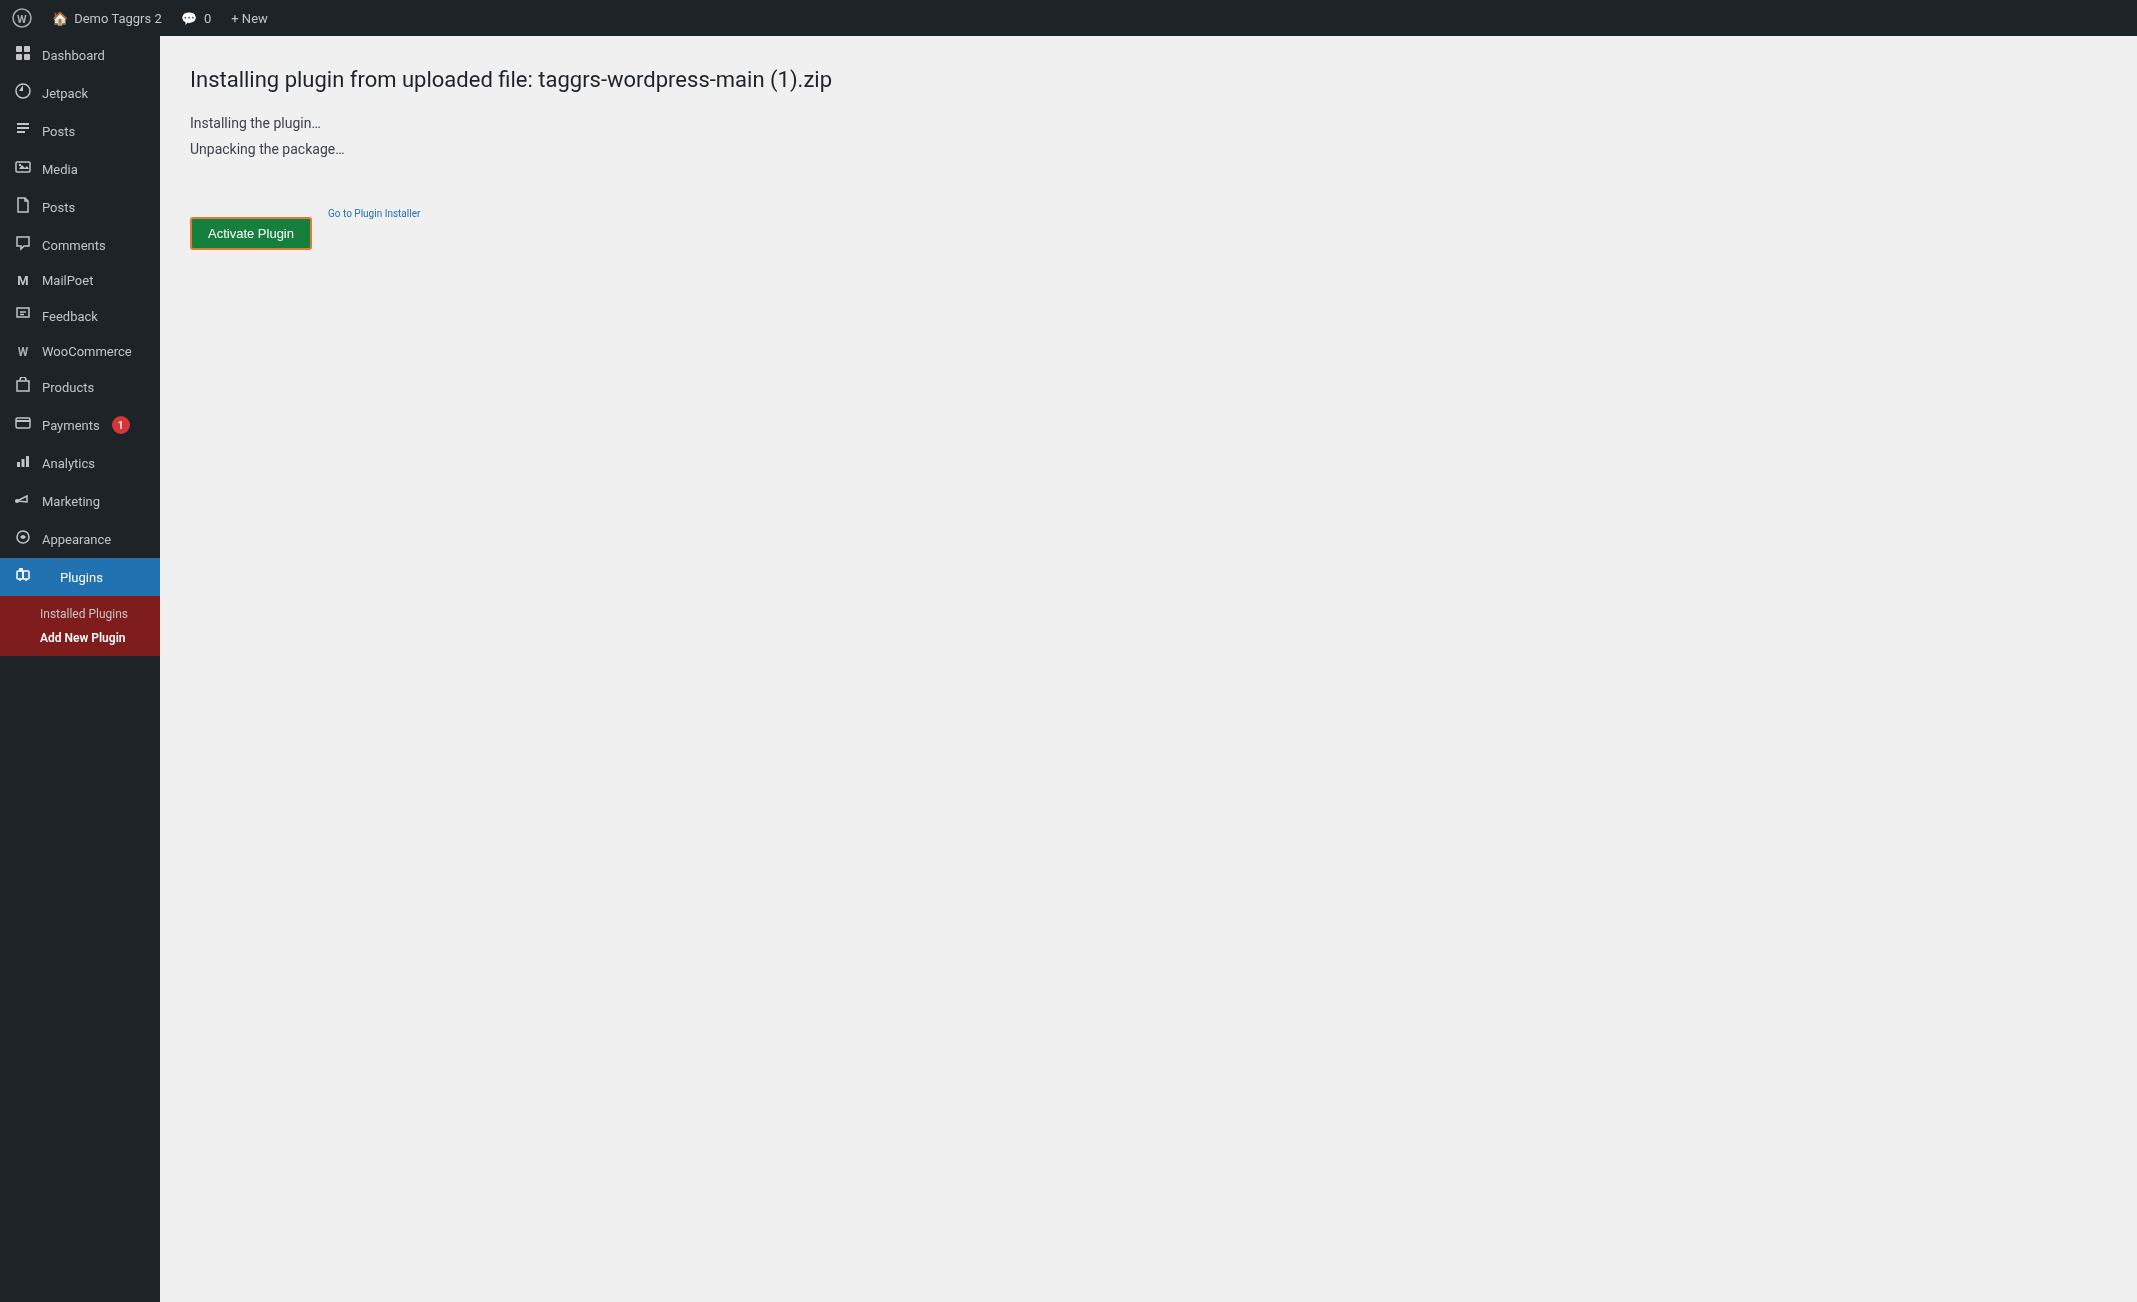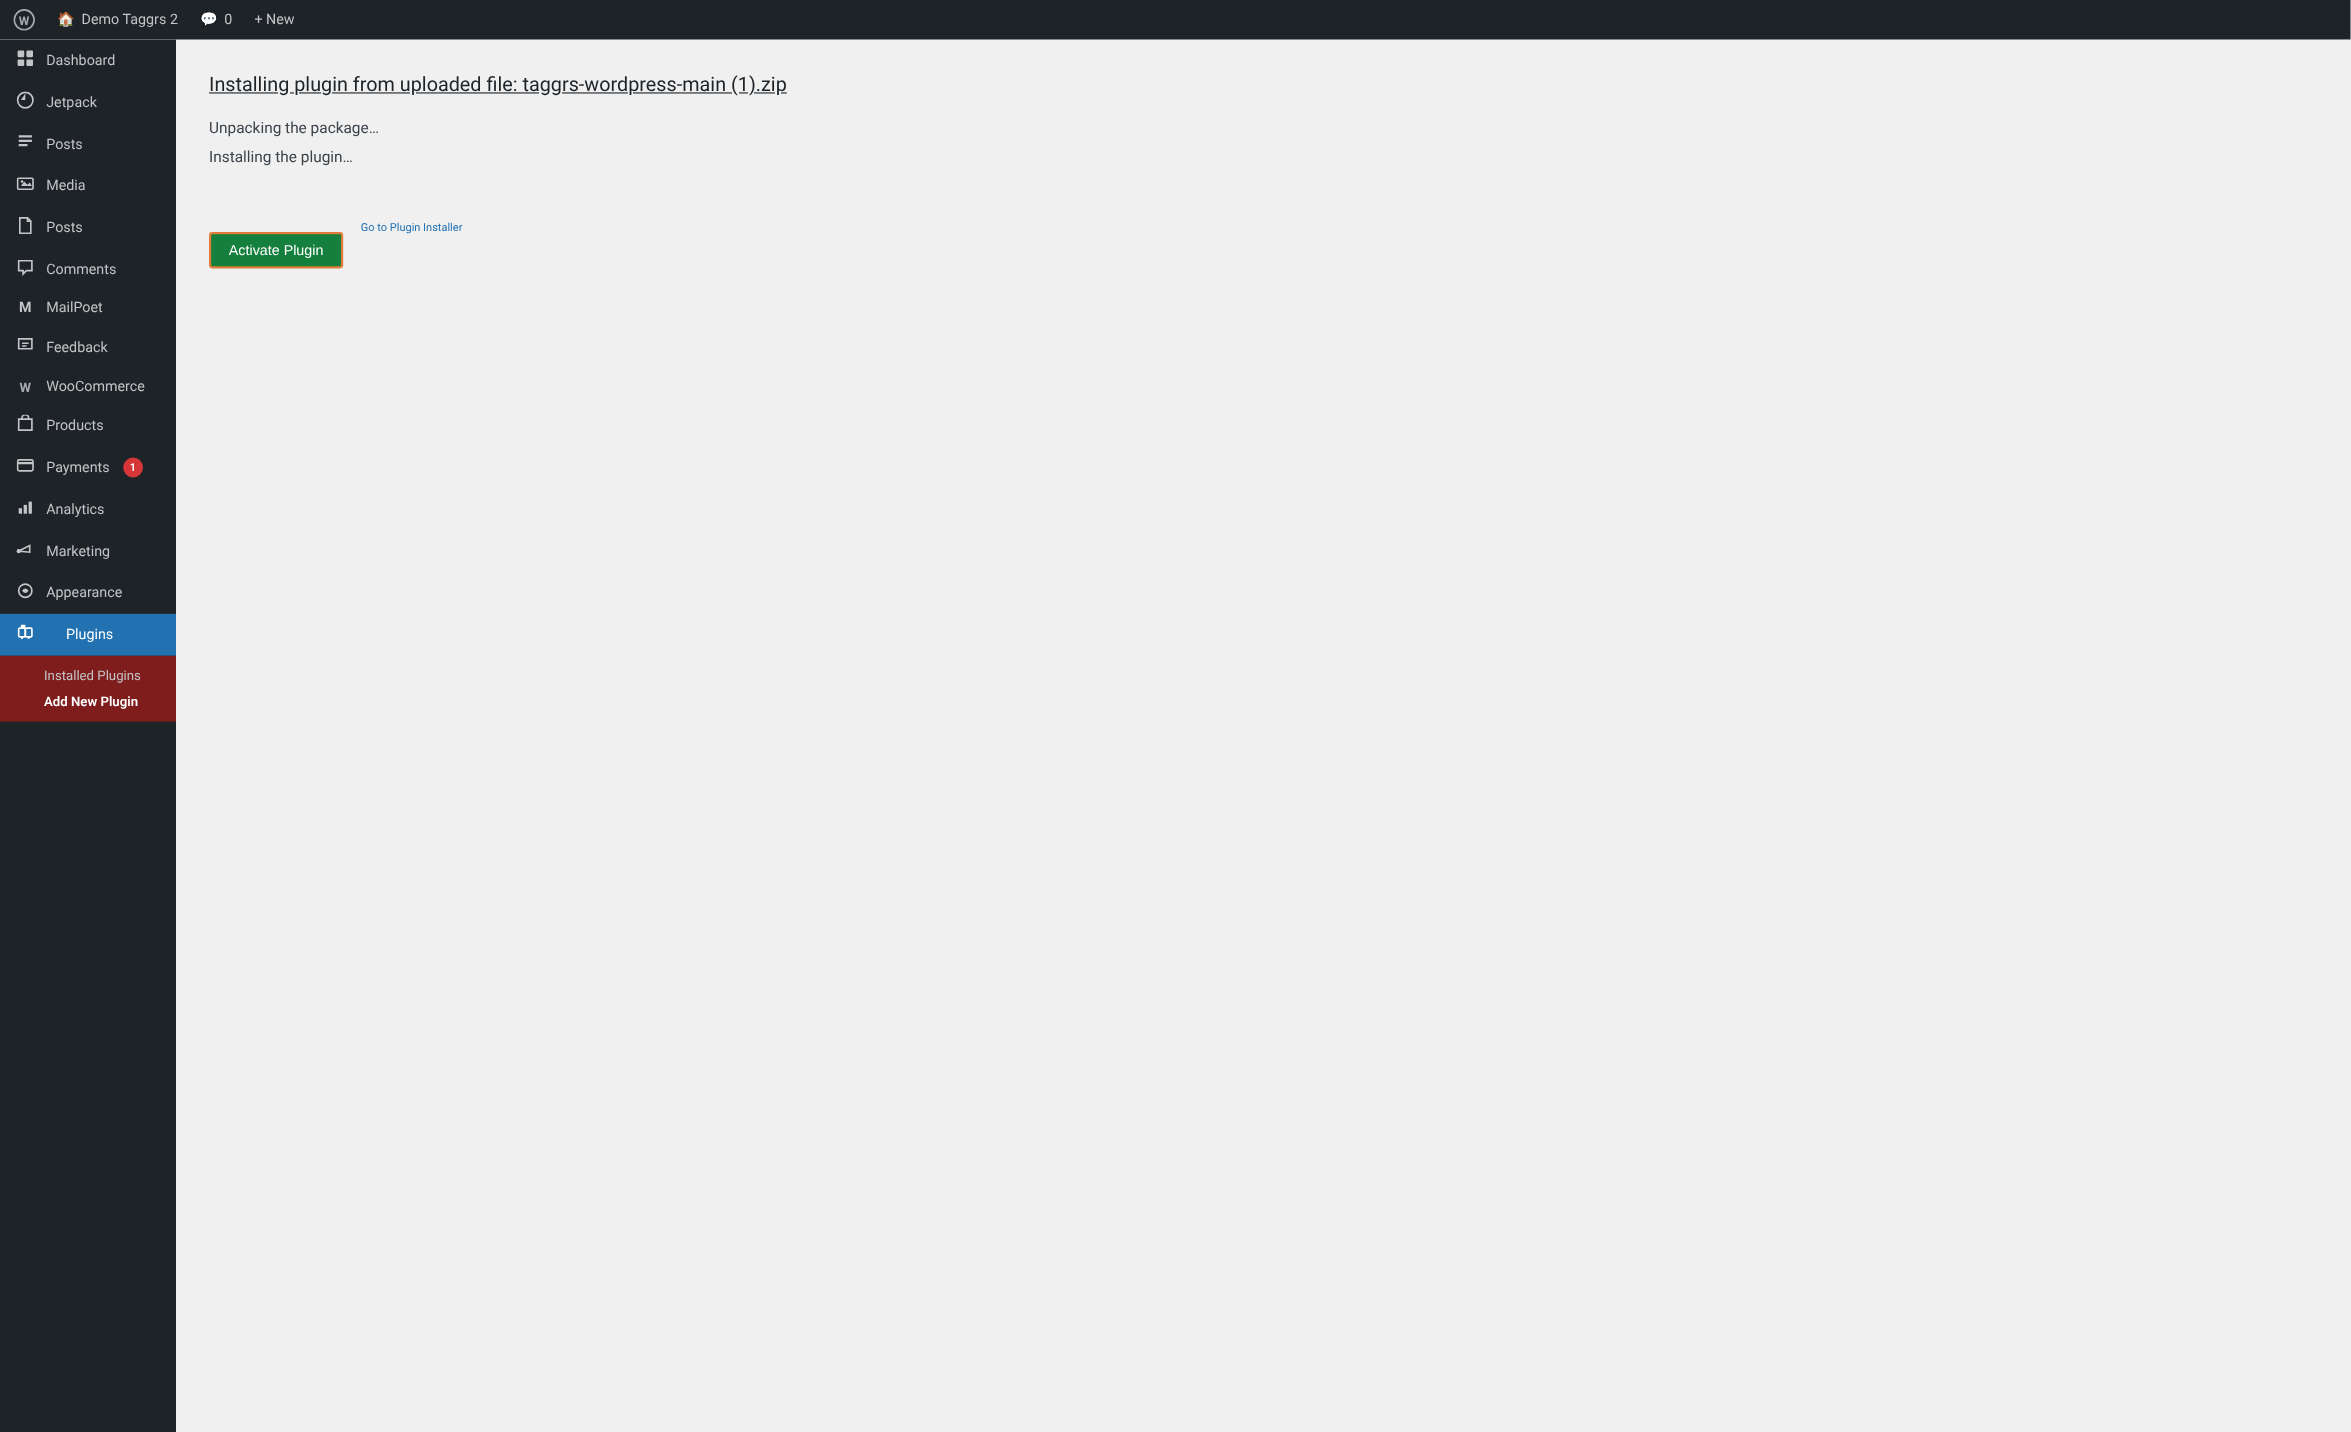--- a/index.html
+++ b/index.html
@@ -76,26 +76,25 @@
     .sidebar-submenu-item.active { color: #fff; font-weight: 600; }
 
     
     .main-content {
       flex: 1;
       background: #f0f0f1;
       overflow-y: auto;
       padding: 30px 30px;
     }
     .page-title {
-      font-size: 18px;
+      font-size: 22px;
       font-weight: 400;
       color: #1d2327;
       margin-bottom: 20px;
       line-height: 1.3;
-      text-decoration: underline;
     }
     .status-line {
       font-size: 14px;
       color: #3c434a;
       margin-bottom: 10px;
     }
     .action-buttons {
       display: flex;
       align-items: center;
       gap: 16px;
@@ -277,20 +276,20 @@
     </div>
 
     <div class="sidebar-submenu">
       <div class="sidebar-submenu-item">Installed Plugins</div>
       <div class="sidebar-submenu-item active">Add New Plugin</div>
     </div>
   </div>
 
   <div class="main-content">
     <h1 class="page-title">Installing plugin from uploaded file: taggrs-wordpress-main (1).zip</h1>
+    <p class="status-line">Installing the plugin…</p>
     <p class="status-line">Unpacking the package…</p>
-    <p class="status-line">Installing the plugin…</p>
     <div class="action-buttons">
       <button class="btn-activate">Activate Plugin</button>
       <a class="link-installer">Go to Plugin Installer</a>
     </div>
   </div>
 </div>
 
 </body></html>

